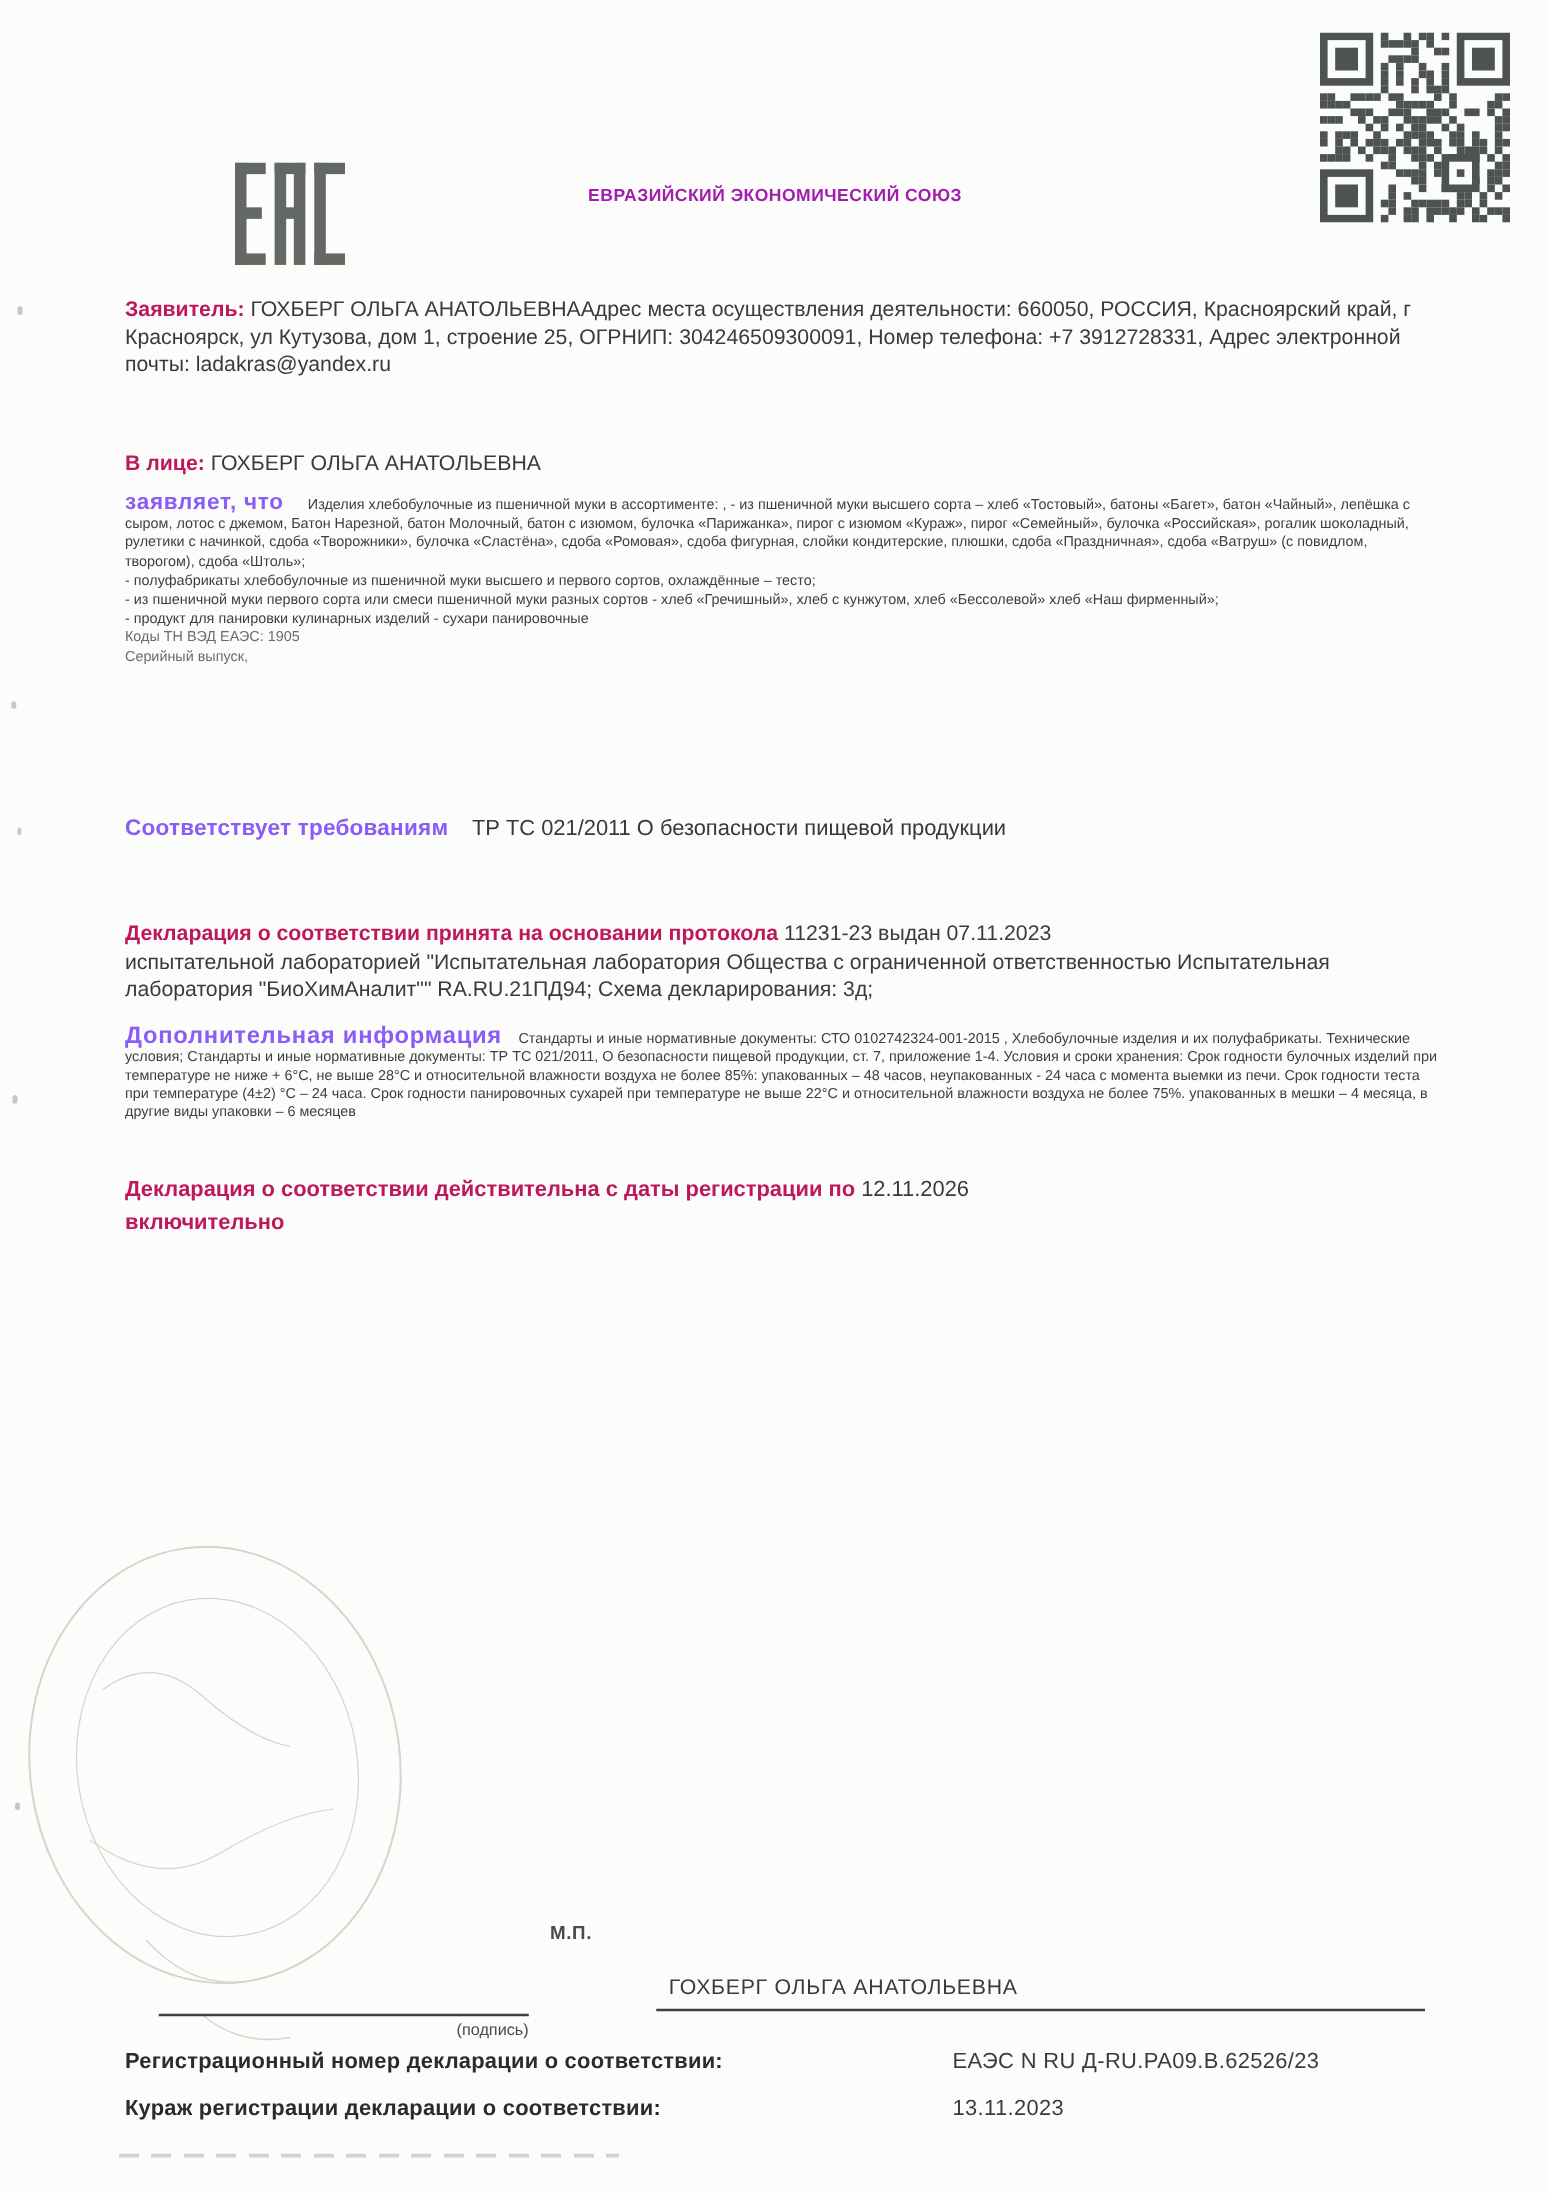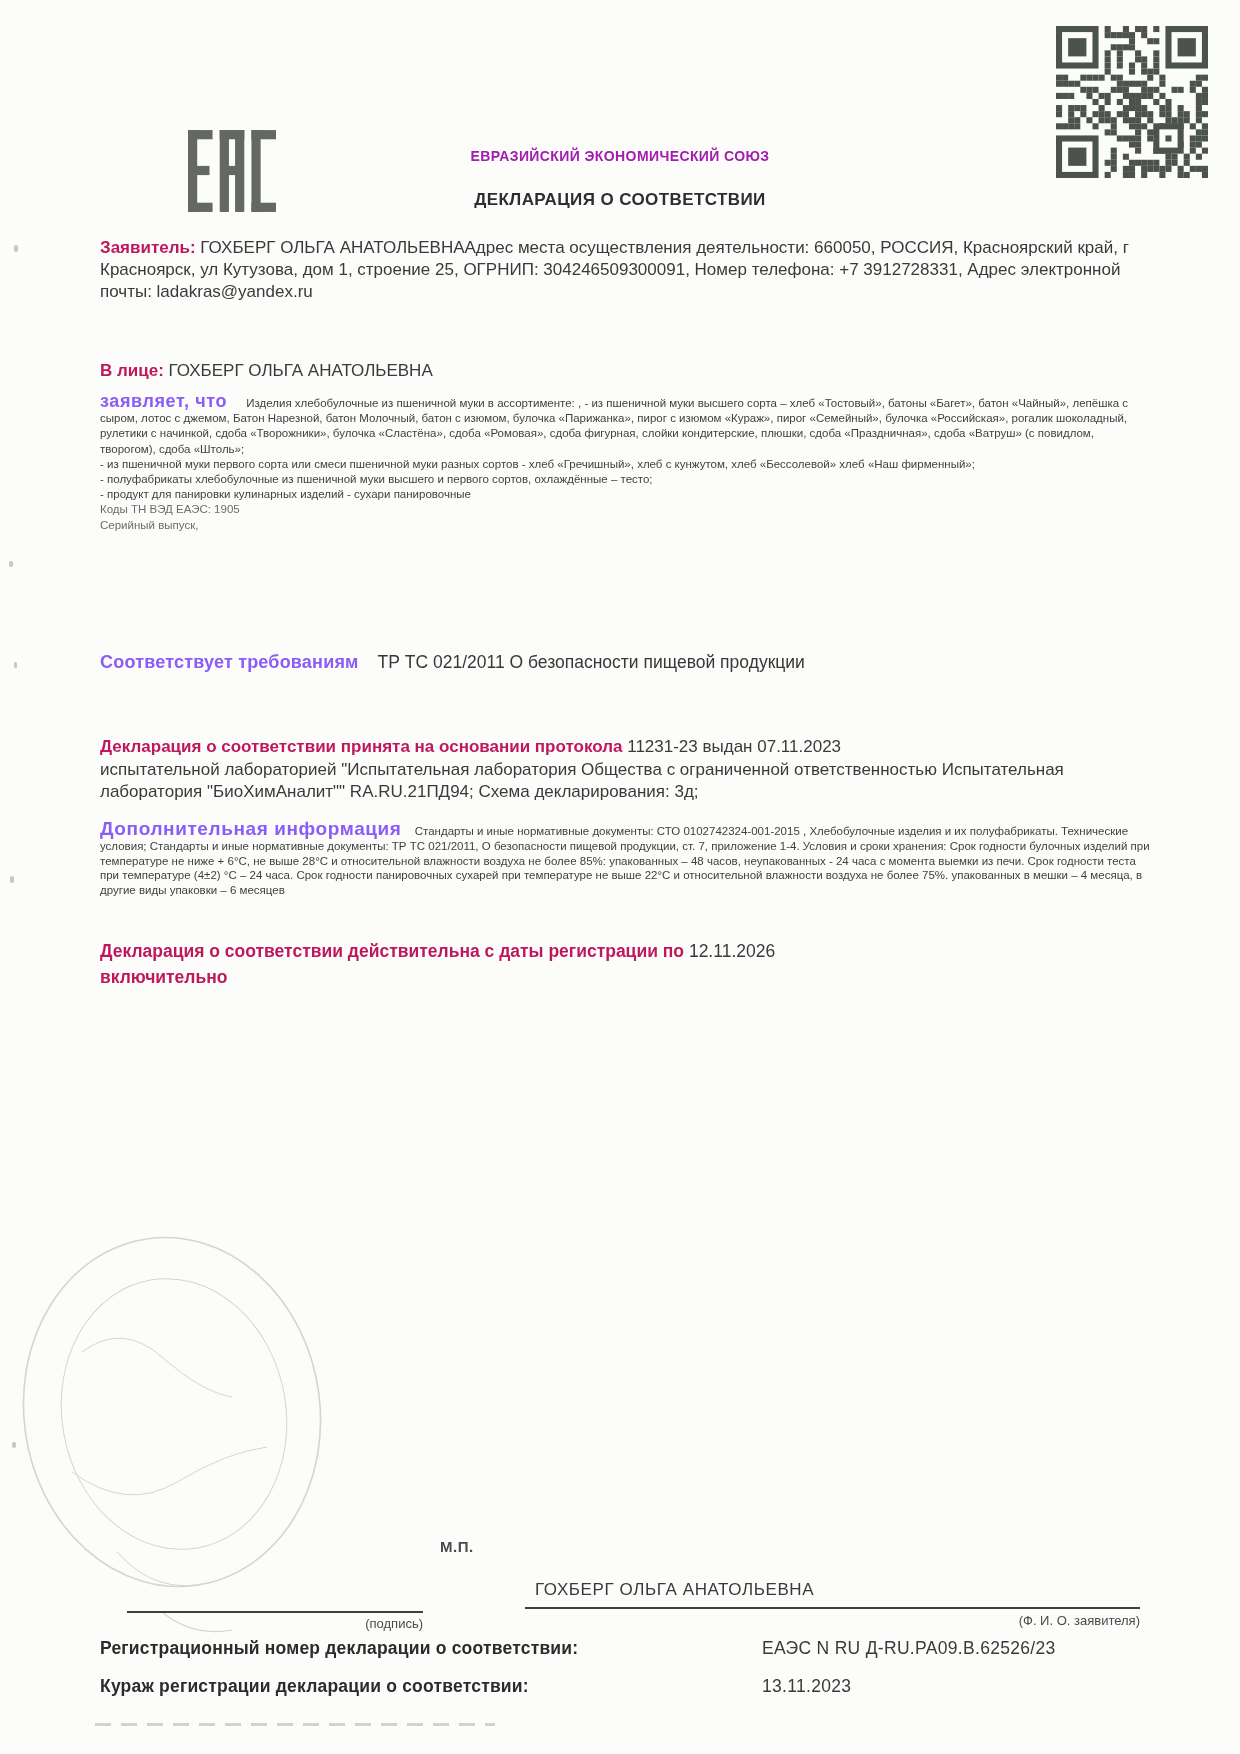--- a/index.html
+++ b/index.html
@@ -299,37 +299,36 @@
           <rect x="0" y="108" width="42" height="42"></rect>
           <rect x="6" y="114" width="30" height="30" fill="#fcfcfa"></rect>
           <rect x="12" y="120" width="18" height="18"></rect>
           <rect x="96" y="96" width="30" height="30"></rect>
           <rect x="102" y="102" width="18" height="18" fill="#fcfcfa"></rect>
           <rect x="108" y="108" width="6" height="6"></rect>
         </g>
       </svg></div>
 
   <div class="abs center title1">ЕВРАЗИЙСКИЙ ЭКОНОМИЧЕСКИЙ СОЮЗ</div>
-  <div class="abs center title2">ДЕКЛАРАЦИЯ О СООТВЕТСТВИИ</div>
 
   <div class="abs body-text" style="left:100px;top:237px;width:1048px;">
     <span class="lbl">Заявитель:</span>
     <span>ГОХБЕРГ ОЛЬГА АНАТОЛЬЕВНААдрес места осуществления деятельности: 660050, РОССИЯ, Красноярский край, г Красноярск, ул Кутузова, дом 1, строение 25, ОГРНИП: 304246509300091, Номер телефона: +7 3912728331, Адрес электронной почты: ladakras@yandex.ru</span>
   </div>
 
   <div class="abs body-text" style="left:100px;top:360px;width:1048px;">
     <span class="lbl">В лице:</span>
     <span>ГОХБЕРГ ОЛЬГА АНАТОЛЬЕВНА</span>
   </div>
 
   <div class="abs small" style="left:100px;top:394px;width:1050px;">
     <span class="big-lbl" style="margin-right:16px;">заявляет, что</span>
     <span>Изделия хлебобулочные из пшеничной муки в ассортименте: , - из пшеничной муки высшего сорта – хлеб «Тостовый», батоны «Багет», батон «Чайный», лепёшка с сыром, лотос с джемом, Батон Нарезной, батон Молочный, батон с изюмом, булочка «Парижанка», пирог с изюмом «Кураж», пирог «Семейный», булочка «Российская», рогалик шоколадный, рулетики с начинкой, сдоба «Творожники», булочка «Сластёна», сдоба «Ромовая», сдоба фигурная, слойки кондитерские, плюшки, сдоба «Праздничная», сдоба «Ватруш» (с повидлом, творогом), сдоба «Штоль»;</span>
+    <div>- полуфабрикаты хлебобулочные из пшеничной муки высшего и первого сортов, охлаждённые – тесто;</div>
     <div>- из пшеничной муки первого сорта или смеси пшеничной муки разных сортов - хлеб «Гречишный», хлеб с кунжутом, хлеб «Бессолевой» хлеб «Наш фирменный»;</div>
-    <div>- полуфабрикаты хлебобулочные из пшеничной муки высшего и первого сортов, охлаждённые – тесто;</div>
     <div>- продукт для панировки кулинарных изделий - сухари панировочные</div>
     <div class="small-light">Коды ТН ВЭД ЕАЭС: 1905</div>
     <div class="small-light">Серийный выпуск,</div>
   </div>
 
   <div class="abs" style="left:100px;top:652px;width:1048px;font-size:17.5px;">
     <span class="big-lbl" style="margin-right:14px;letter-spacing:.2px;">Соответствует требованиям</span>
     <span>ТР ТС 021/2011 О безопасности пищевой продукции</span>
   </div>
 
@@ -364,21 +363,20 @@
   </div>
 
   <div class="abs" style="left:440px;top:1538px;font-size:15px;font-weight:bold;color:#4a4a4a;letter-spacing:.5px;">М.П.</div>
 
   <div class="abs" style="left:535px;top:1580px;font-size:17px;color:#3a3a3a;letter-spacing:.6px;">ГОХБЕРГ ОЛЬГА АНАТОЛЬЕВНА</div>
 
   <div class="abs sig-line" style="left:127px;top:1611px;width:296px;"></div>
   <div class="abs caption" style="left:127px;top:1616px;width:296px;">(подпись)</div>
 
   <div class="abs sig-line" style="left:525px;top:1607px;width:615px;"></div>
-  <div class="abs caption" style="left:525px;top:1613px;width:615px;">(Ф. И. О. заявителя)</div>
 
   <div class="abs reg-row-label" style="left:100px;top:1638px;">Регистрационный номер декларации о соответствии:</div>
   <div class="abs reg-row-value" style="left:762px;top:1638px;">ЕАЭС N RU Д-RU.РА09.В.62526/23</div>
 
   <div class="abs reg-row-label" style="left:100px;top:1676px;">Кураж регистрации декларации о соответствии:</div>
   <div class="abs reg-row-value" style="left:762px;top:1676px;">13.11.2023</div>
 
   <div class="dash-artifact"></div>
   <div class="speck" style="left:14px;top:245px;width:4px;height:7px;"></div>
   <div class="speck" style="left:9px;top:561px;width:4px;height:6px;"></div>

